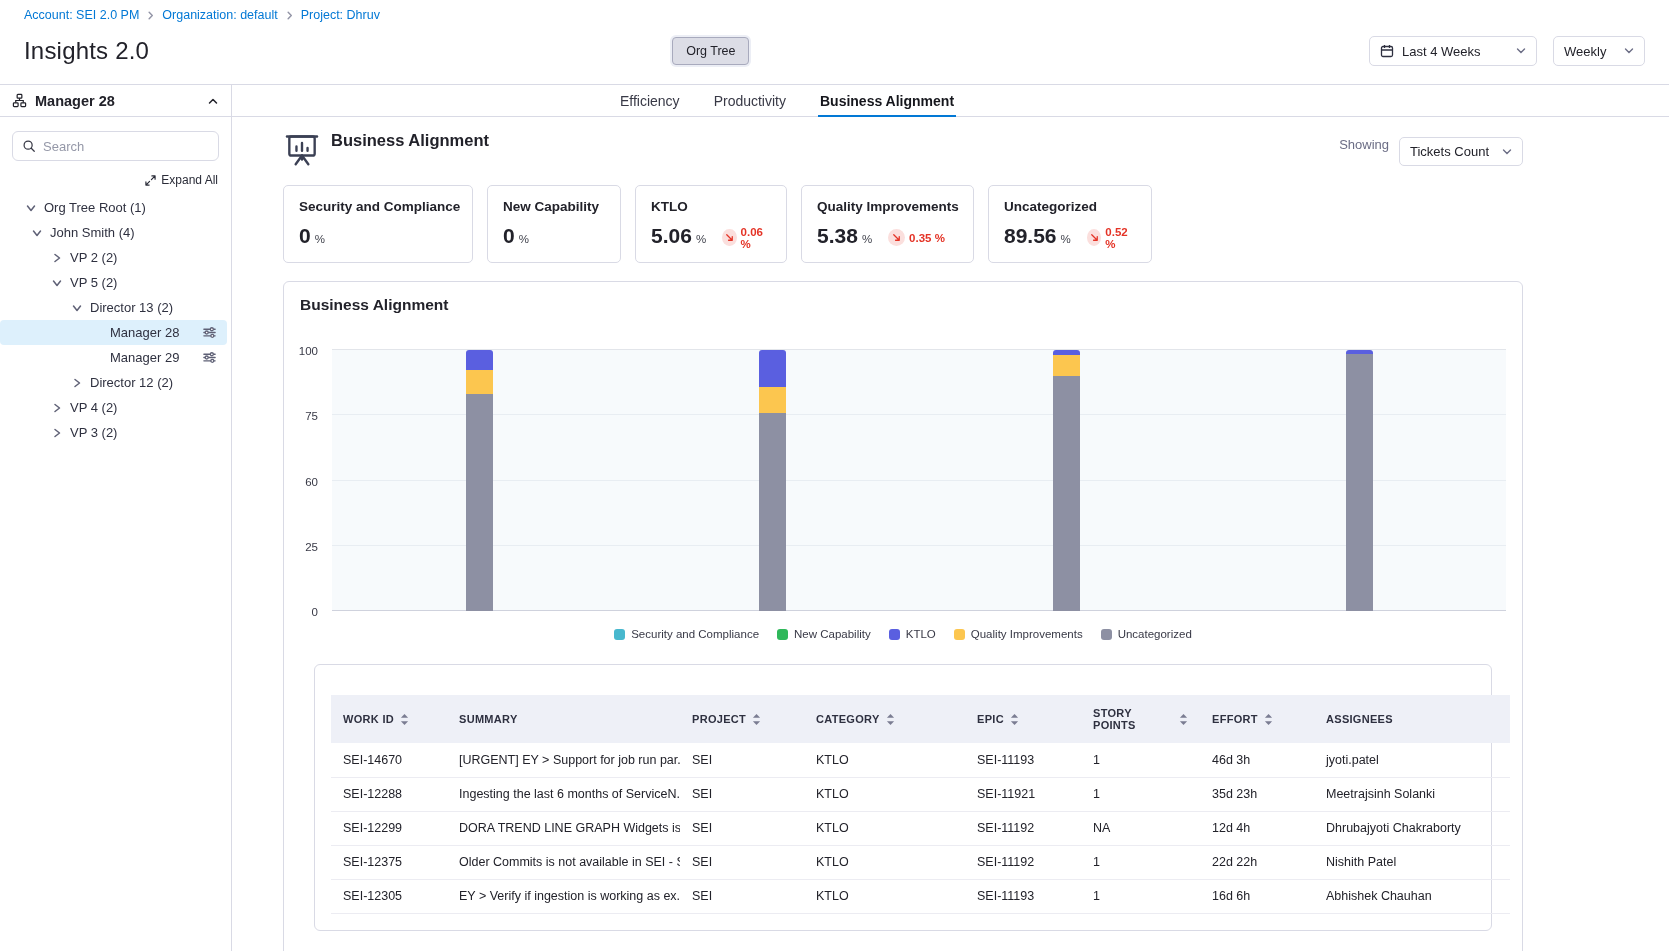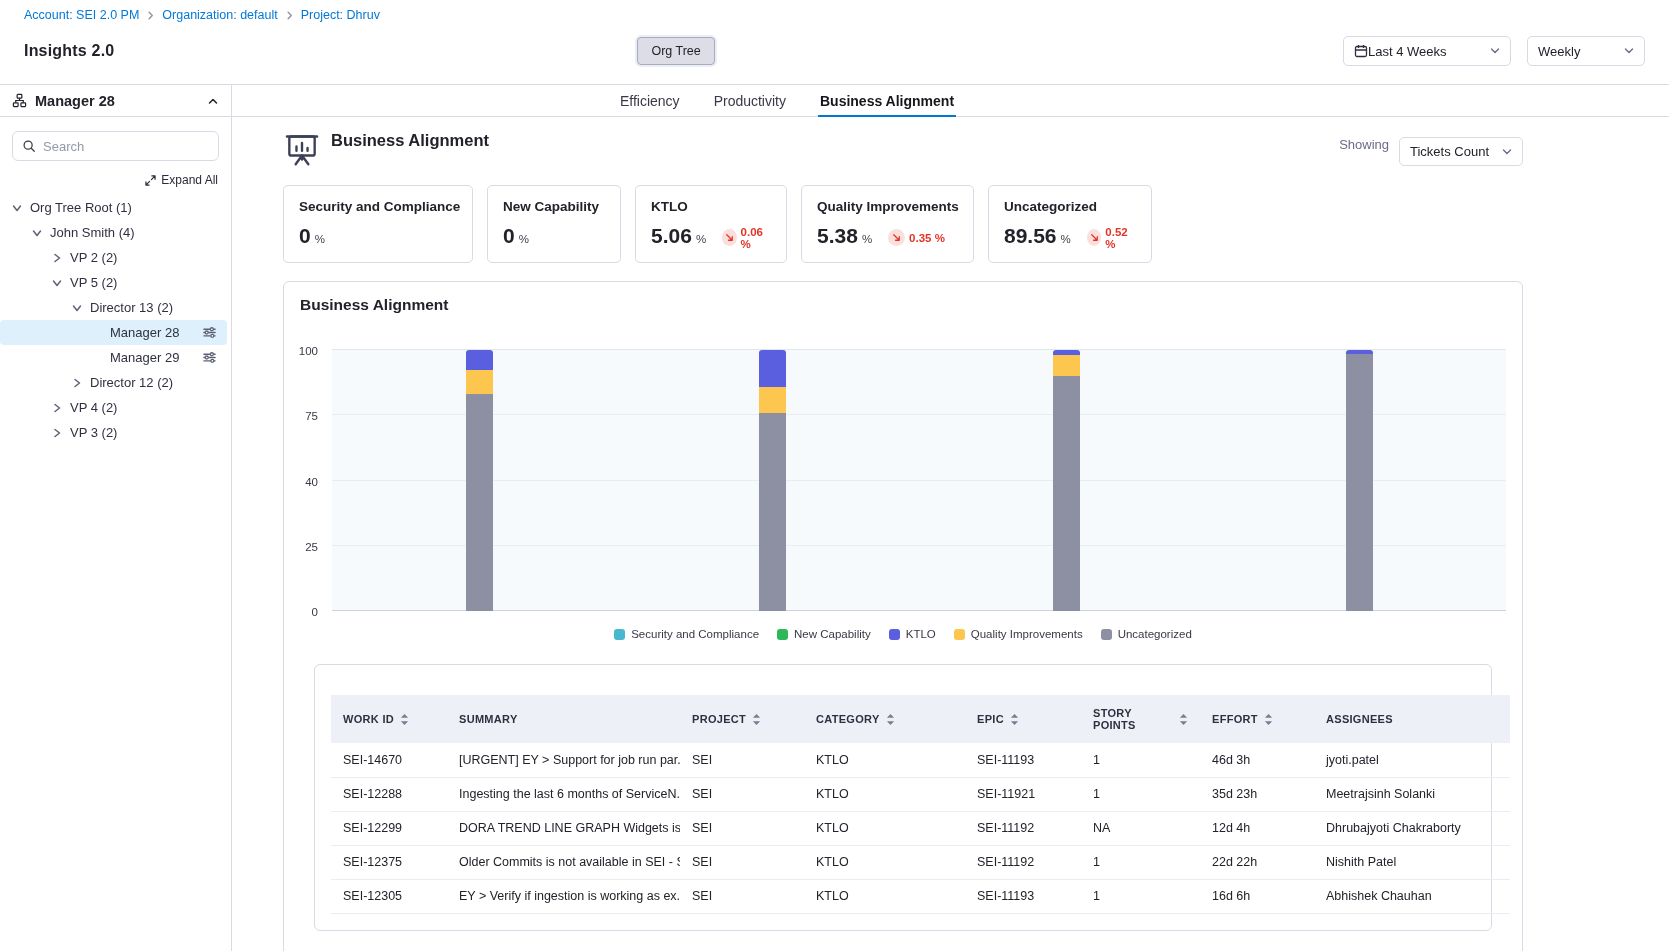--- a/index.html
+++ b/index.html
@@ -10,30 +10,30 @@
     --link:#0278d5; --red:#e43326; --red-bg:#fbdfdd; --sel:#ddf0fc;
     --thead:#eef0f7; --plot:#f7fafc;
   }
   svg{display:block;}
   
   .top-header{ padding:8px 24px 0 24px; background:#fff; height:84px; }
   .breadcrumb{ display:flex; align-items:center; gap:7px; font-size:12.5px; }
   .breadcrumb a{ color:var(--link); text-decoration:none; cursor:pointer; }
   .crumb-sep svg{ stroke:#9294a6; }
   .title-row{ display:flex; align-items:center; margin-top:14px; }
-  .page-title{ font-size:16px; font-weight:700; letter-spacing:.2px; }
+  .page-title{ font-size:24px; font-weight:400; letter-spacing:.2px; }
   .org-tree-btn{ margin-left:523px; background:#dcdde6; border:1px solid #a8aabd;
     border-radius:4px; padding:6px 13px; font-size:12.5px; font-weight:500; color:#22222a;
     cursor:pointer; box-shadow:0 0 0 2px #eceef5; font-family:inherit; }
   .header-controls{ margin-left:auto; display:flex; gap:16px; }
-  .dropdown{ display:flex; align-items:center; gap:0; border:1px solid var(--border);
+  .dropdown{ display:flex; align-items:center; gap:8px; border:1px solid var(--border);
     border-radius:5px; background:#fff; height:30px; padding:0 10px; font-size:13px;
     cursor:pointer; color:#22222a; }
   .dropdown .dd-chev{ margin-left:6px; }
-  .dd-range{ width:168px; } .dd-gran{ width:118px; }
+  .dd-range{ width:168px; } .dd-gran{ width:92px; }
   .dd-chev svg{ stroke:#6b6d85; }
   
   .body-row{ display:flex; border-top:1px solid var(--border); height:867px; }
   .sidebar{ width:232px; border-right:1px solid var(--border); background:#fff; flex:none; }
   .sidebar-header{ height:32px; display:flex; align-items:center; gap:8px;
     padding:0 12px; border-bottom:1px solid var(--border); }
   .sidebar-title{ font-size:14.5px; font-weight:700; }
   .collapse-chev{ margin-left:auto; cursor:pointer; display:flex; }
   .search-box{ margin:14px 12px 0 12px; display:flex; align-items:center; gap:7px;
     border:1px solid var(--border); border-radius:6px; height:30px; padding:0 9px; }
@@ -196,21 +196,21 @@
     </div>
     <div class="expand-all">
       <span>
         <svg width="11" height="11" viewBox="0 0 12 12" fill="none" stroke="#2a2c38" stroke-width="1.3" stroke-linecap="round" stroke-linejoin="round">
             <path d="M7.5 1h3.5v3.5M11 1L7 5M4.5 11H1V7.5M1 11l4-4"></path>
           </svg>
       </span>
       <span>Expand All</span>
     </div>
     <div class="tree">
-        <div class="tree-item" style="padding-left: 10px;">
+        <div class="tree-item" style="padding-left: 24px;">
     <span class="chev down">
       <svg width="10" height="10" viewBox="0 0 10 10" fill="none" stroke-width="1.5" stroke-linecap="round" stroke-linejoin="round">
               <path d="M3 1.5L7.5 5 3 8.5"></path>
             </svg>
     </span>
     <span class="t-label">Org Tree Root (1)</span>
 
   </div>
         <div class="tree-item" style="padding-left: 30px;">
     <span class="chev down">
@@ -405,21 +405,21 @@
     </div>
   </div>
         </div>
 
       <div class="chart-card">
         <div class="chart-title">Business Alignment</div>
         <div class="chart-area">
           <div class="y-axis">
               <span class="y-tick" style="bottom: 0px;">0</span>
               <span class="y-tick" style="bottom: 65.25px;">25</span>
-              <span class="y-tick" style="bottom: 130.5px;">40</span>
+              <span class="y-tick" style="bottom: 130.5px;">60</span>
               <span class="y-tick" style="bottom: 195.75px;">75</span>
               <span class="y-tick" style="bottom: 261px;">100</span>
             </div>
           <div class="plot">
               <div class="gridline zero" style="bottom: 0px;"></div>
               <div class="gridline" style="bottom: 65.25px;"></div>
               <div class="gridline" style="bottom: 130.5px;"></div>
               <div class="gridline" style="bottom: 195.75px;"></div>
               <div class="gridline top" style="bottom: 261px;"></div>
               <div class="bar" style="left: calc(12.5% - 13px);">

